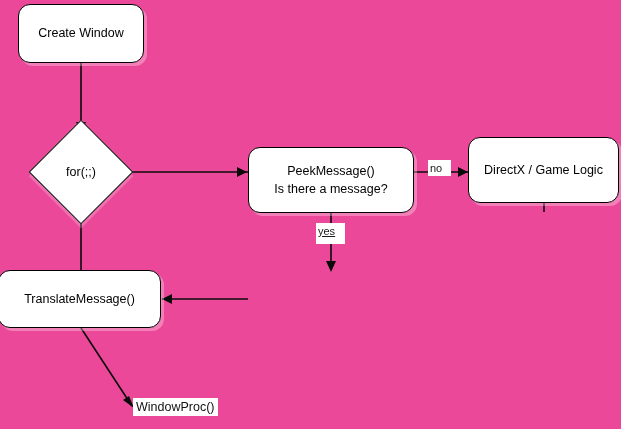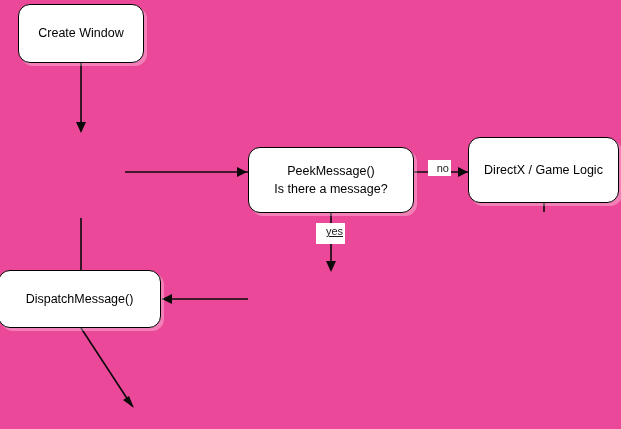--- a/index.html
+++ b/index.html
@@ -64,21 +64,21 @@
   }
   
   .edge-label {
     position: absolute;
     background: #ffffff;
     color: #1a1a1a;
     font-size: 11px;
     line-height: 1;
     padding: 3px 2px;
     z-index: 5;
-    text-align: right;
+    text-align: left;
     box-sizing: border-box;
   }
   .free-label {
     position: absolute;
     background: #ffffff;
     color: #111111;
     font-size: 12.5px;
     line-height: 1.3;
     padding: 1px 3px;
     z-index: 5;
@@ -130,33 +130,38 @@
 
     <path class="edge-line" d="M 544 202 L 544 212"></path>
 
     <path class="edge-line" d="M 81 270 L 81 218"></path>
   </svg>
 
   <div class="node" style="left:18px; top:4px; width:126px; height:59px;">
     <span class="lines">Create Window</span>
   </div>
 
+  <div class="diamond-wrap" style="left:44px; top:135px; width:74px; height:74px;">
+    <div class="diamond-shape"></div>
+    <div class="diamond-label">for(;;)</div>
+  </div>
 
   <div class="node" style="left:248px; top:147px; width:166px; height:66px;">
     <span class="lines">PeekMessage()
 Is there a message?</span>
   </div>
 
   <div class="edge-label" style="left:428px; top:160px; width:23px; height:16px;">no</div>
 
   <div class="node" style="left:468px; top:137px; width:151px; height:66px;justify-content:center;">
     <span class="lines">DirectX / Game Logic</span>
   </div>
 
   <div class="edge-label" style="left:316px; top:223px; width:29px; height:21px;text-decoration:underline;">yes</div>
 
   <div class="node" style="left:-2px; top:270px; width:163px; height:58px;">
-    <span class="lines">DispatchMessage()</span>
+    <span class="lines">TranslateMessage()</span>
   </div>
 
 
+  <div class="free-label" style="left:133px; top:398px;">WindowProc()</div>
 
 </div>
 
 </body></html>

